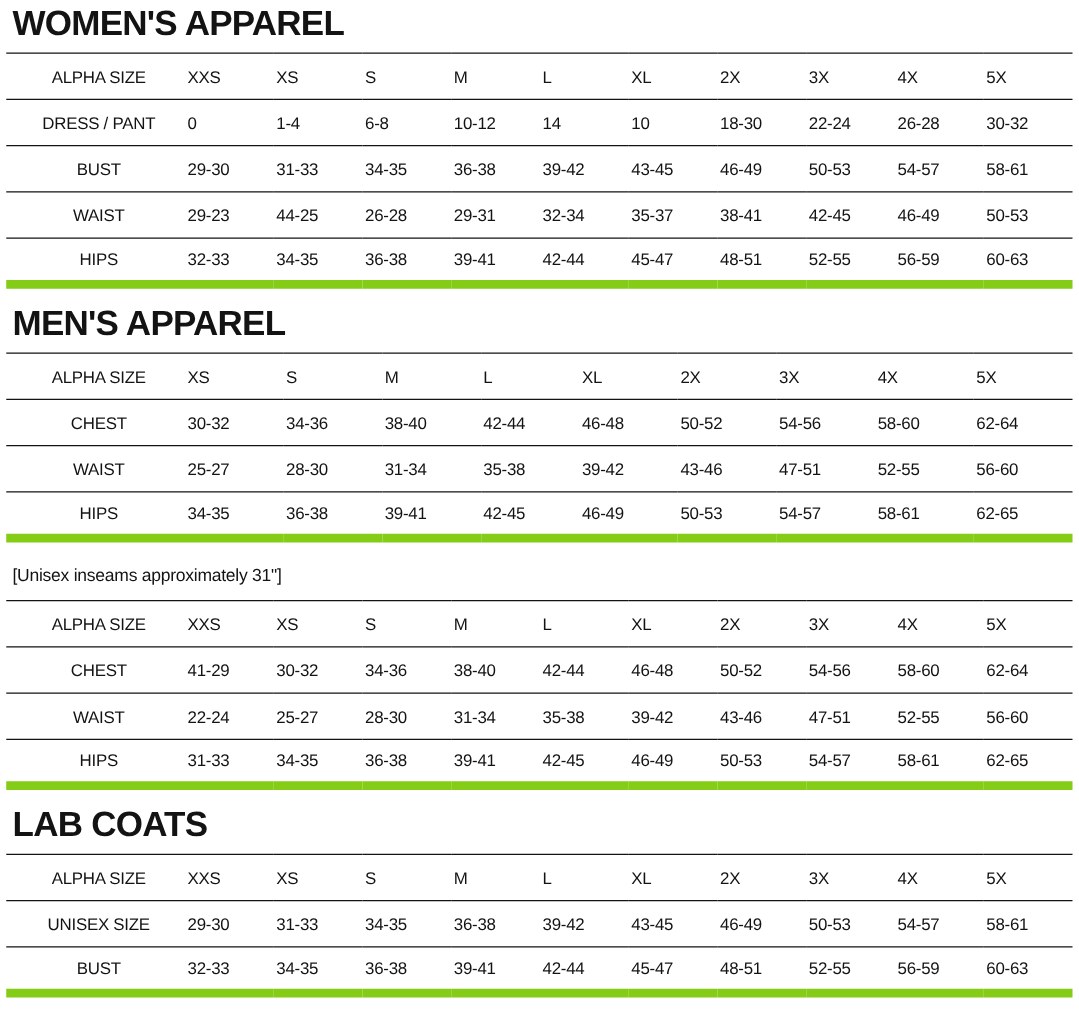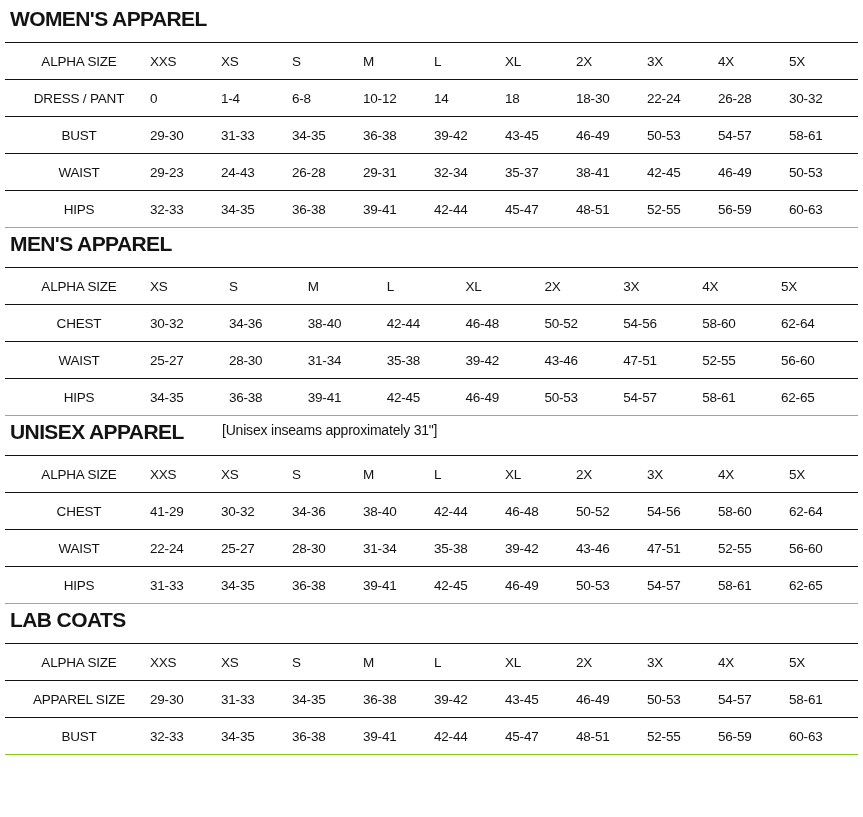--- a/index.html
+++ b/index.html
@@ -7,29 +7,29 @@
     width: 863px;
     background: #ffffff;
     font-family: "Liberation Sans", sans-serif;
     color: #131313;
   }
   body {
     height: 817px;
     overflow: hidden;
     padding: 6px 5px 0 5px;
   }
-  .size-section { margin-top: 3px; }
+  .size-section { margin-top: 15px; }
   .size-section:first-child { margin-top: 0; }
   .section-header {
     display: flex;
     align-items: flex-start;
     padding-left: 5px;
   }
   .section-title {
-    font-size: 21px;
+    font-size: 28px;
     font-weight: 800;
     letter-spacing: -0.6px;
     line-height: 25px;
     min-width: 212px;
     white-space: nowrap;
   }
   .section-note {
     font-size: 14px;
     font-weight: 400;
     letter-spacing: -0.2px;
@@ -46,21 +46,21 @@
   table.size-table td {
     border-top: 1px solid #131313;
     height: 37px;
     font-size: 13.5px;
     letter-spacing: -0.2px;
     vertical-align: middle;
     padding: 0 2px;
     white-space: nowrap;
     overflow: hidden;
   }
-  table.size-table tr:last-child td { border-bottom: 1px solid #84cc16; }
+  table.size-table tr:last-child td { border-bottom: 7px solid #84cc16; }
   table.size-table td.row-label {
     width: 143px;
     padding-left: 7px;
     text-align: center;
   }
 </style>
 </head>
 <body>
 
 <div>
@@ -85,21 +85,21 @@
               <td>4X</td>
               <td>5X</td>
             </tr>
             <tr>
               <td class="row-label">DRESS / PANT</td>
               <td>0</td>
               <td>1-4</td>
               <td>6-8</td>
               <td>10-12</td>
               <td>14</td>
-              <td>18</td>
+              <td>10</td>
               <td>18-30</td>
               <td>22-24</td>
               <td>26-28</td>
               <td>30-32</td>
             </tr>
             <tr>
               <td class="row-label">BUST</td>
               <td>29-30</td>
               <td>31-33</td>
               <td>34-35</td>
@@ -107,21 +107,21 @@
               <td>39-42</td>
               <td>43-45</td>
               <td>46-49</td>
               <td>50-53</td>
               <td>54-57</td>
               <td>58-61</td>
             </tr>
             <tr>
               <td class="row-label">WAIST</td>
               <td>29-23</td>
-              <td>24-43</td>
+              <td>44-25</td>
               <td>26-28</td>
               <td>29-31</td>
               <td>32-34</td>
               <td>35-37</td>
               <td>38-41</td>
               <td>42-45</td>
               <td>46-49</td>
               <td>50-53</td>
             </tr>
             <tr>
@@ -195,21 +195,20 @@
               <td>54-57</td>
               <td>58-61</td>
               <td>62-65</td>
             </tr>
           </tbody>
     </table>
   </section>
 
   <section class="size-section">
     <div class="section-header">
-      <h2 class="section-title">UNISEX APPAREL</h2>
       <span class="section-note">[Unisex inseams approximately 31"]</span>
     </div>
     <table class="size-table">
       <tbody>
             <tr>
               <td class="row-label">ALPHA SIZE</td>
               <td>XXS</td>
               <td>XS</td>
               <td>S</td>
               <td>M</td>
@@ -276,21 +275,21 @@
               <td>S</td>
               <td>M</td>
               <td>L</td>
               <td>XL</td>
               <td>2X</td>
               <td>3X</td>
               <td>4X</td>
               <td>5X</td>
             </tr>
             <tr>
-              <td class="row-label">APPAREL SIZE</td>
+              <td class="row-label">UNISEX SIZE</td>
               <td>29-30</td>
               <td>31-33</td>
               <td>34-35</td>
               <td>36-38</td>
               <td>39-42</td>
               <td>43-45</td>
               <td>46-49</td>
               <td>50-53</td>
               <td>54-57</td>
               <td>58-61</td>

